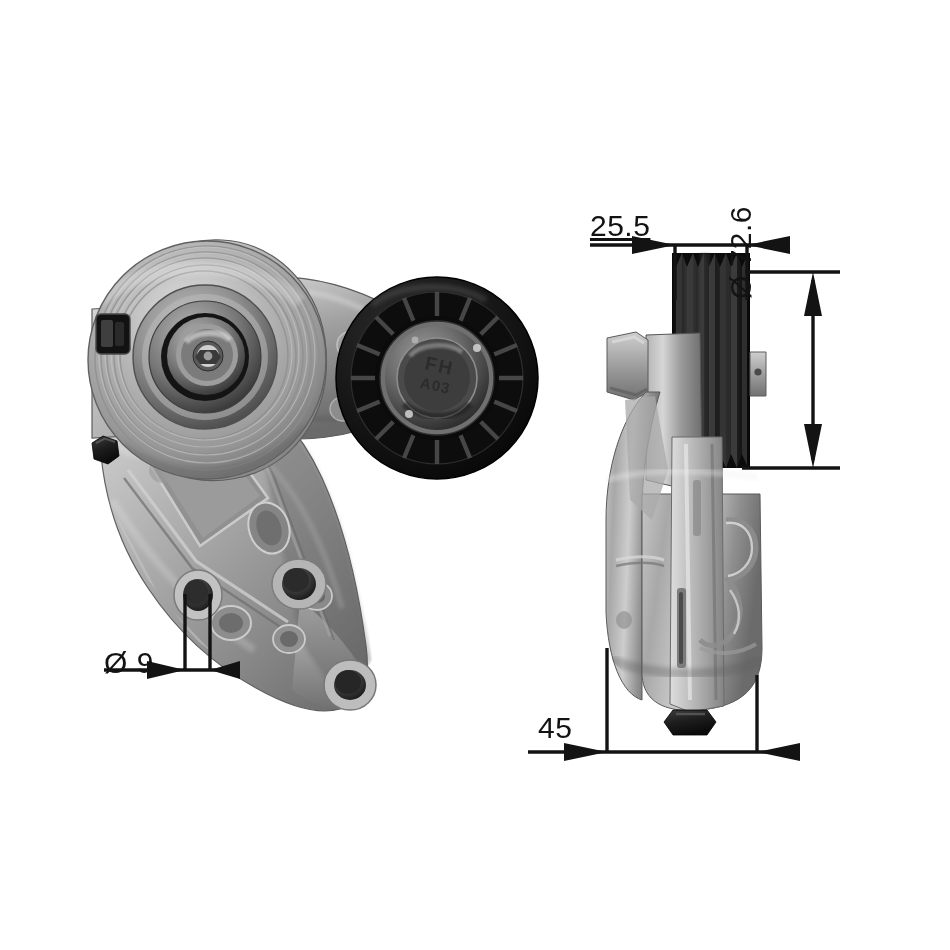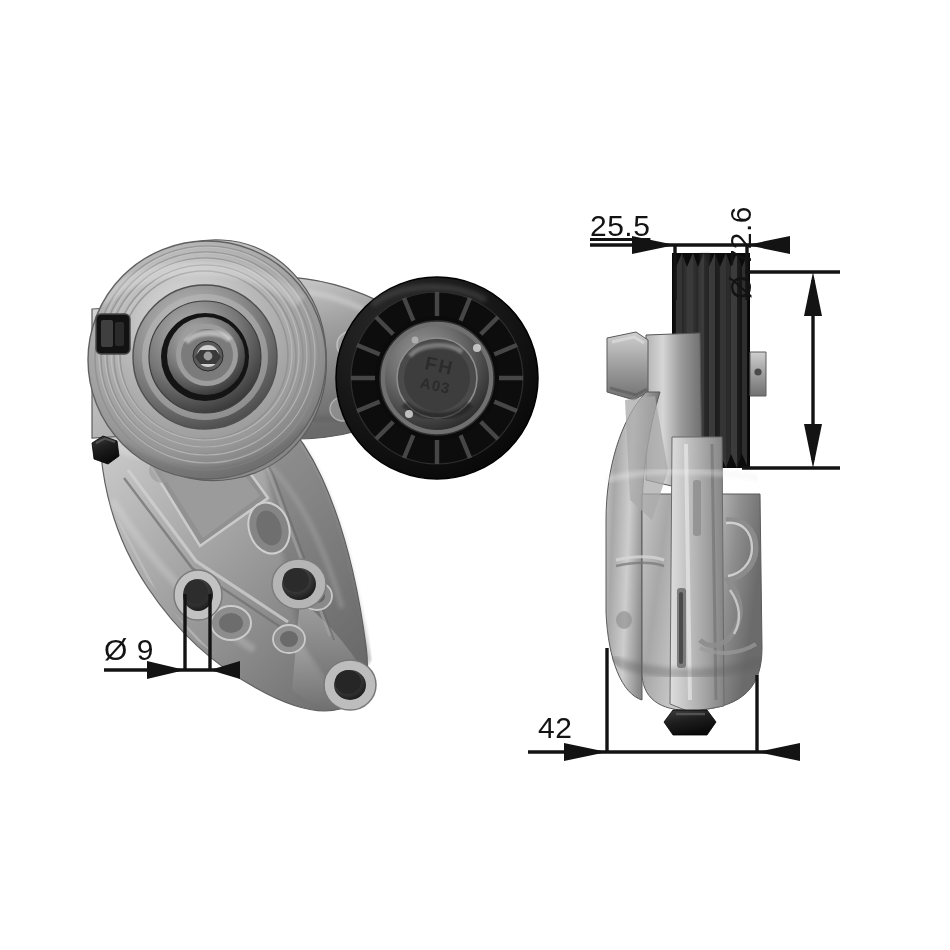--- a/index.html
+++ b/index.html
@@ -18,21 +18,21 @@
     position:absolute;
     font-family:"Liberation Sans",sans-serif;
     font-size:30px;
     font-weight:400;
     color:#131313;
     letter-spacing:0.5px;
     white-space:nowrap;
     line-height:1;
   }
   #dim-25-5-label{left:590px;top:211px;text-decoration:underline;}
-  #dim-9-label{left:104px;top:635px;}
+  #dim-9-label{left:104px;top:648px;}
   #dim-52-label{left:538px;top:713px;}
   #dim-72-6-label{
     left:726px;top:299px;
     transform:rotate(-90deg);
     transform-origin:left top;
   }
   .sr{position:absolute;width:1px;height:1px;overflow:hidden;clip:rect(0 0 0 0);white-space:nowrap;}
 </style>
 </head>
 <body style="background: rgb(255, 255, 255);">
@@ -427,21 +427,21 @@
         <polygon points="185,670 147,661 147,679" stroke="none"></polygon>
         <polygon points="210,670 240,661 240,679" stroke="none"></polygon>
       </g>
     </g>
   </svg>
 
   <div class="dimtext" id="dim-25-5-label">25.5</div>
 
   <div class="dimtext" id="dim-72-6-label">Ø 72.6</div>
 
-  <div class="dimtext" id="dim-52-label">42</div>
+  <div class="dimtext" id="dim-52-label">45</div>
 
   <div class="dimtext" id="dim-9-label">Ø 9</div>
 
   <div class="sr">Front face view of tensioner with pulley and cast mounting bracket</div>
   <div class="sr">Side profile view of tensioner showing grooved pulley</div>
   <div class="sr">Automotive serpentine belt tensioner assembly</div>
   <div class="sr">FH</div>
 </div>
 
 </body></html>

